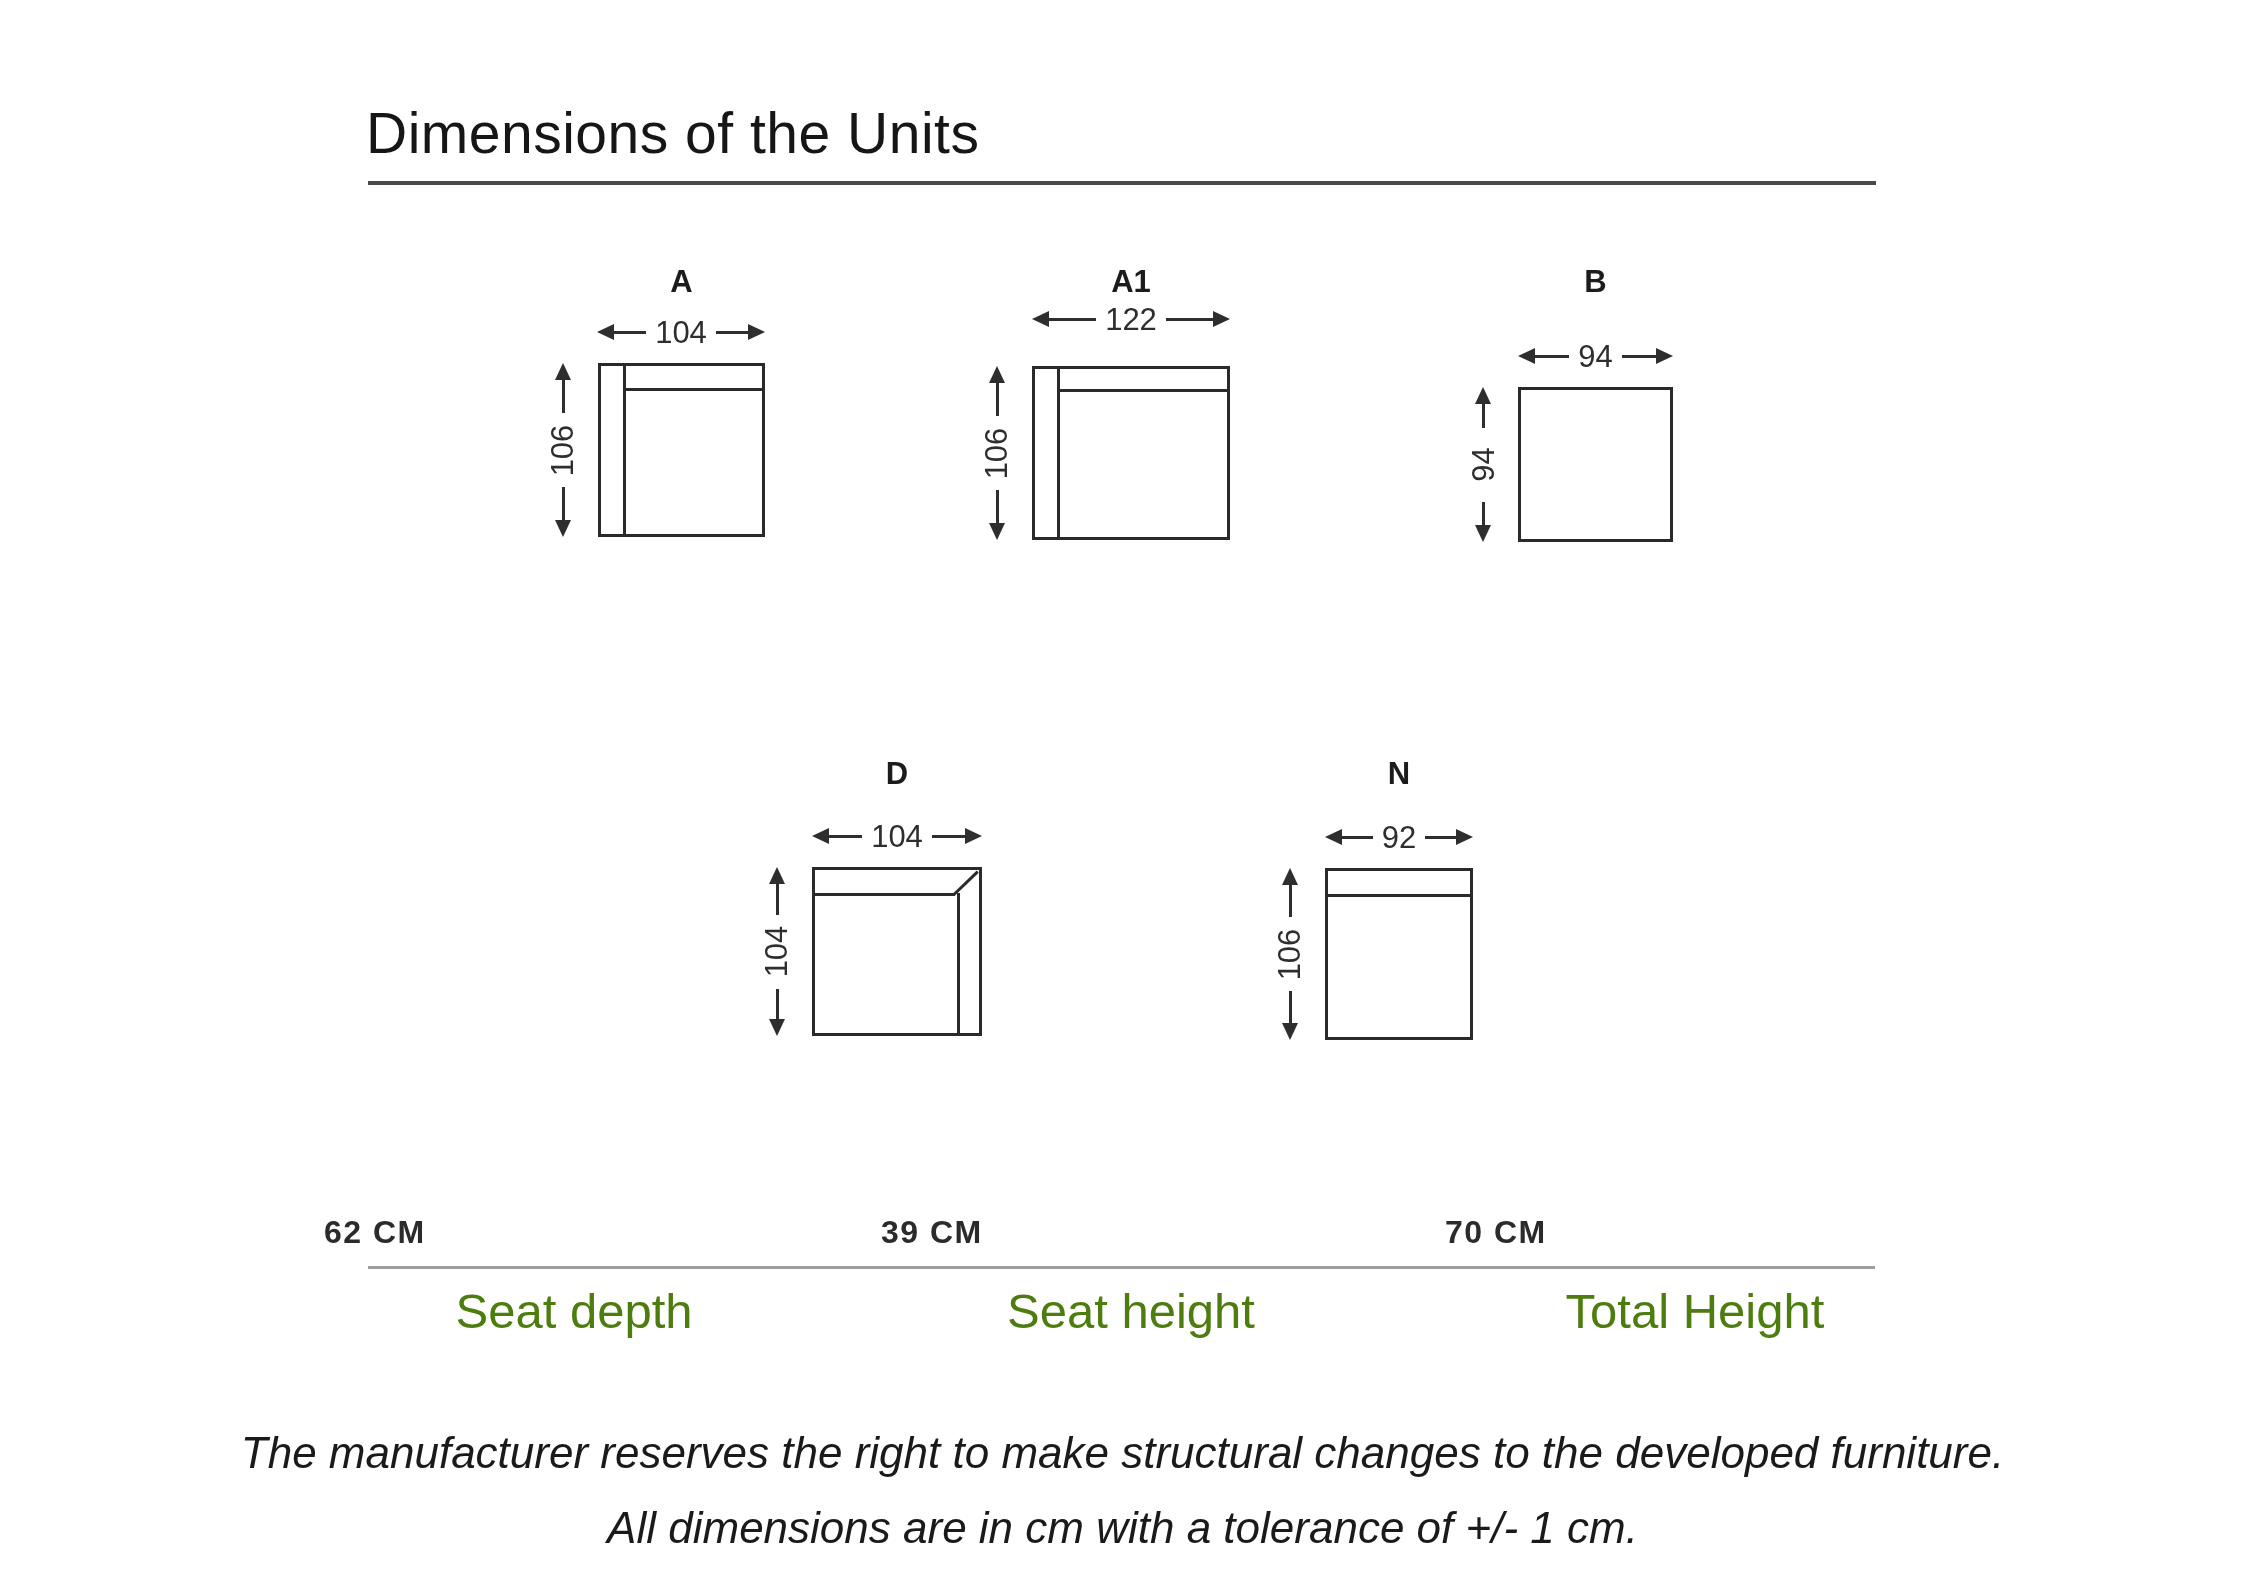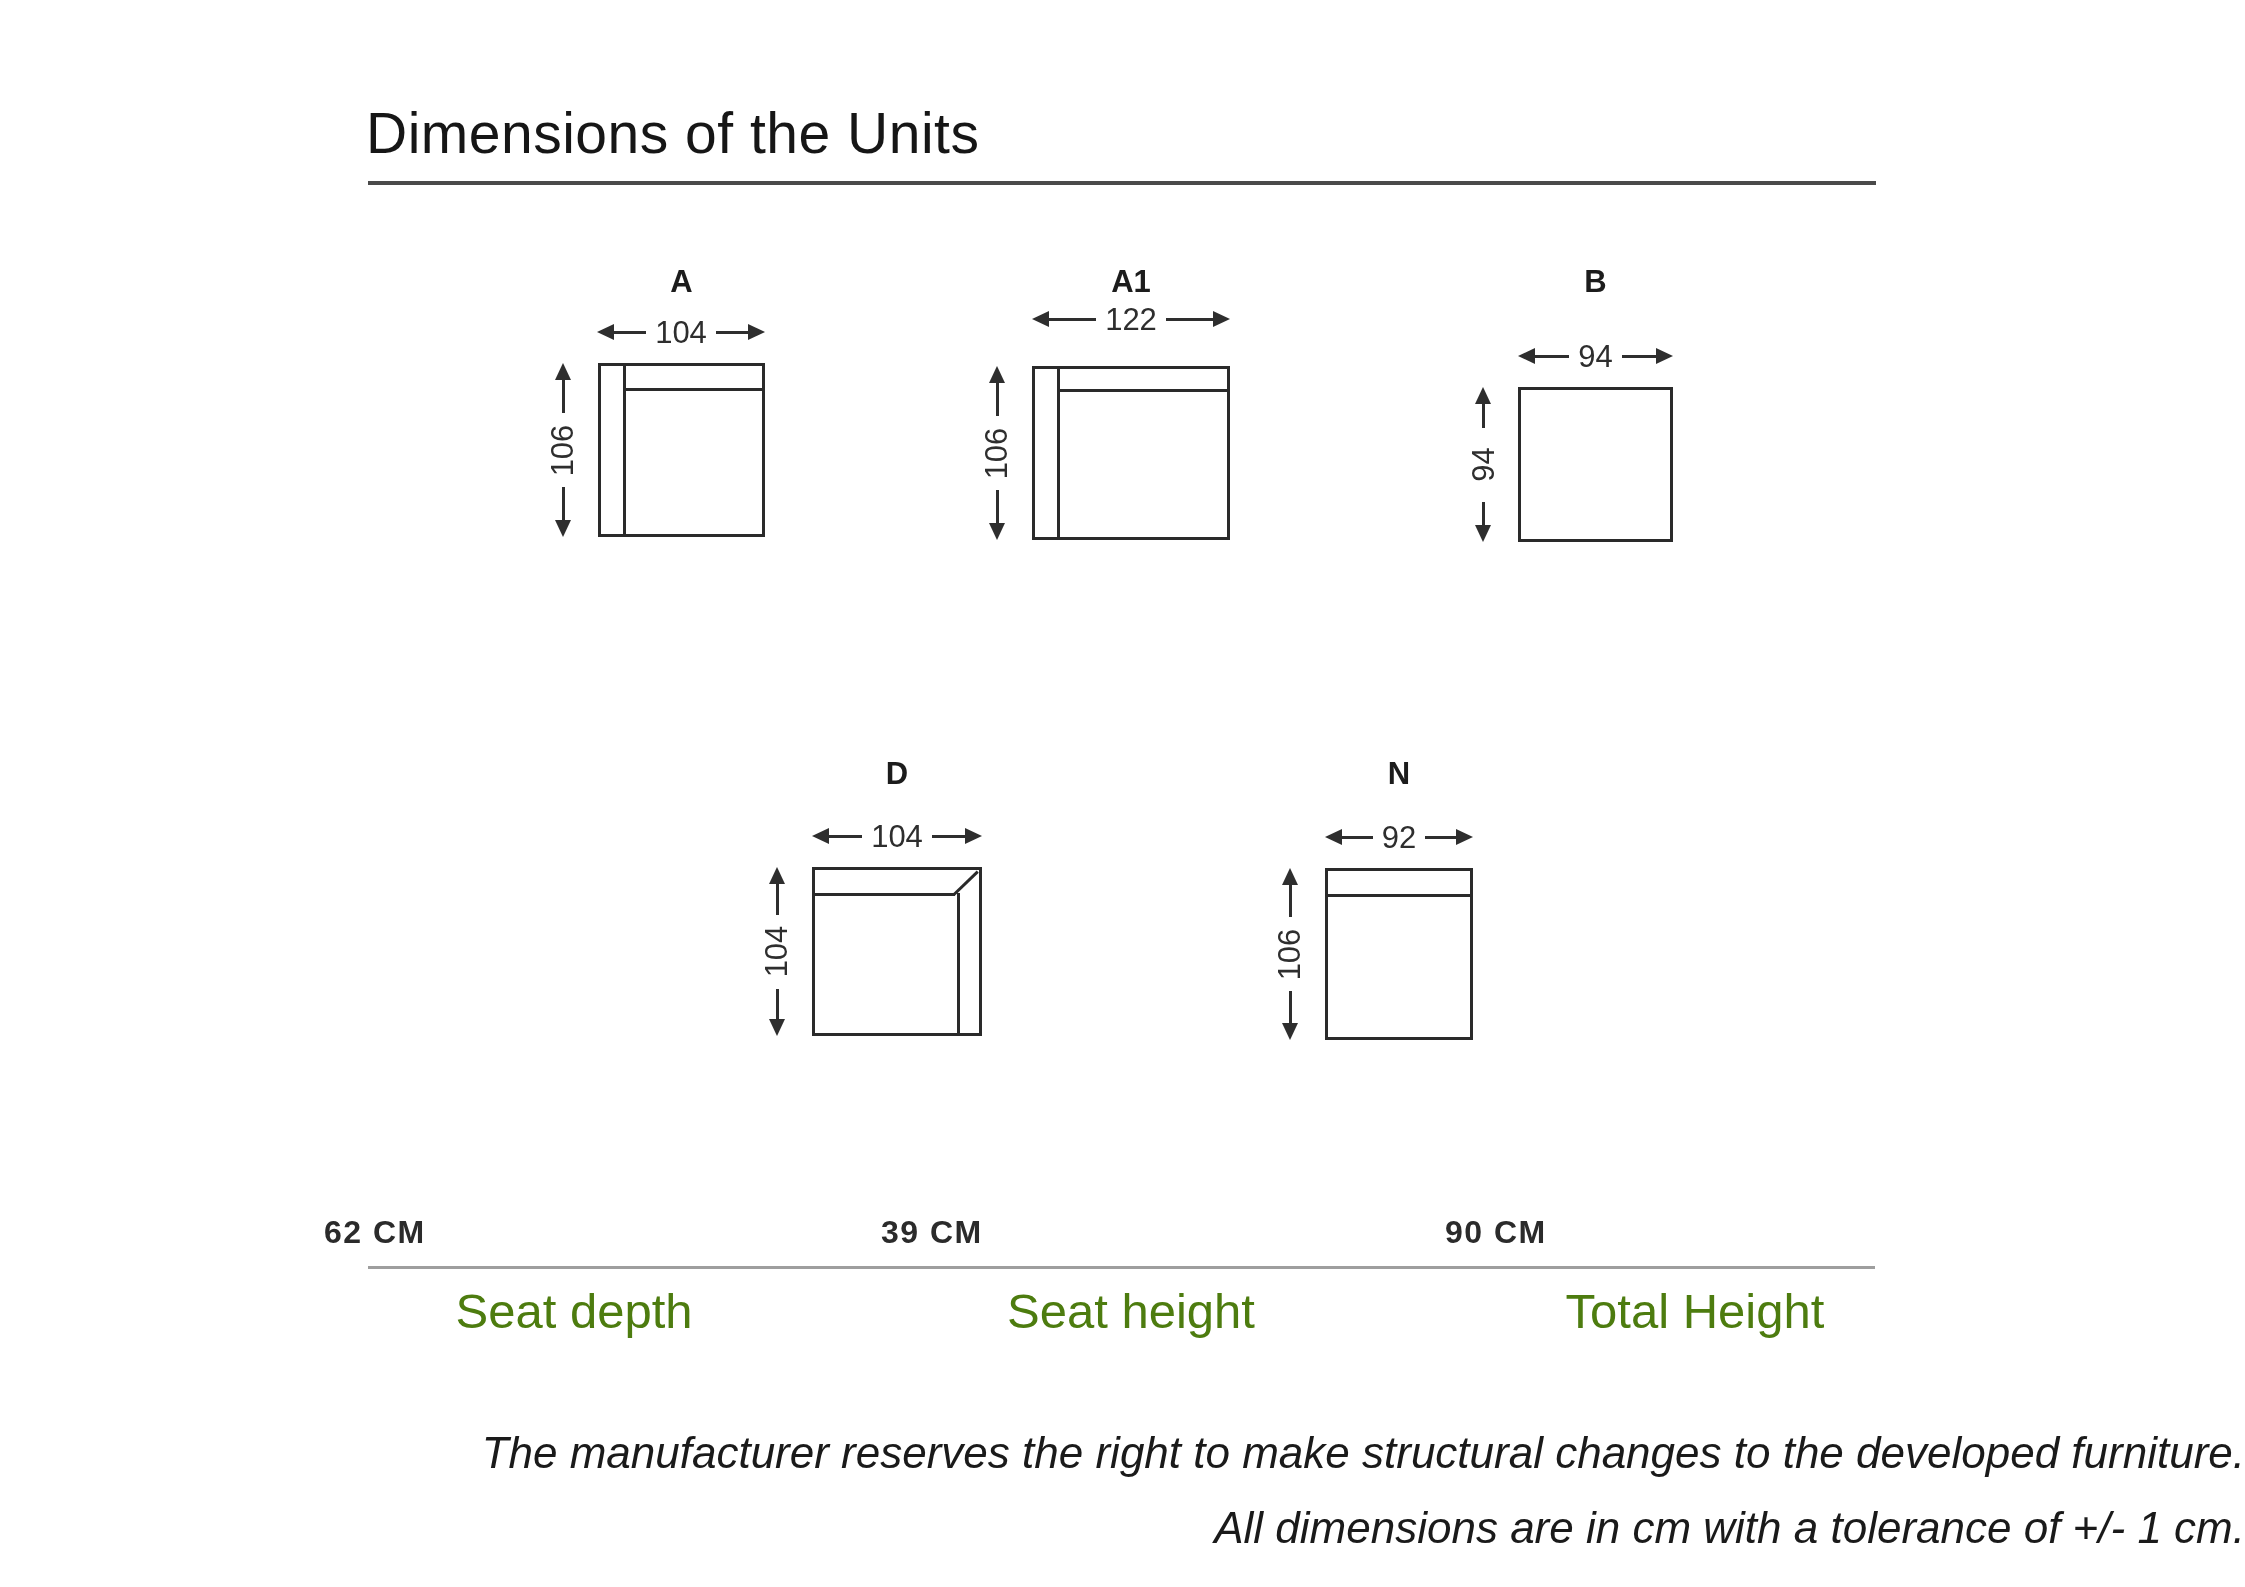--- a/index.html
+++ b/index.html
@@ -39,21 +39,21 @@
   .varr-down::before{bottom:0;border-top:17px solid #2e2e2e}
   .vnum-wrap{height:74px;width:36px;display:flex;align-items:center;justify-content:center}
   .vnum{transform:rotate(-90deg)}
 
   
   .spec-value{font-size:32px;font-weight:bold;letter-spacing:1.5px;color:#2b2b2b;text-align:left}
   .spec-rule{left:368px;top:1266px;width:1507px;height:3px;background:#9e9e9e}
   .spec-label{font-size:49px;color:#4d7c0f;text-align:center}
 
   
-  .disclaimer-line{left:0;width:2245px;text-align:right;font-style:italic;font-size:44px;color:#1a1a1a}
+  .disclaimer-line{left:0;width:2245px;text-align:center;font-style:italic;font-size:44px;color:#1a1a1a}
 </style>
 </head>
 <body>
 
 <div class="abs page-title">Dimensions of the Units</div>
 <div class="abs title-rule"></div>
 
 <div>
   <div class="abs unit-label" style="left:598px;top:264px;width:167px">A</div>
   <div class="abs hdim" style="left:597px;top:317px;width:168px">
@@ -147,21 +147,21 @@
     <span class="varr varr-down"></span>
   </div>
   <div class="abs box" style="left:1325px;top:868px;width:148px;height:172px">
     <div class="inner-h" style="left:0;right:0;top:23px"></div>
   </div>
 </div>
 
 <div>
   <div class="abs spec-value" style="left:324px;top:1214px;width:500px">62 CM</div>
   <div class="abs spec-value" style="left:881px;top:1214px;width:500px">39 CM</div>
-  <div class="abs spec-value" style="left:1445px;top:1214px;width:500px">90 CM</div>
+  <div class="abs spec-value" style="left:1445px;top:1214px;width:500px">70 CM</div>
 
   <div class="abs spec-rule"></div>
 
   <div class="abs spec-label" style="left:324px;top:1283px;width:500px">Seat depth</div>
   <div class="abs spec-label" style="left:881px;top:1283px;width:500px">Seat height</div>
   <div class="abs spec-label" style="left:1445px;top:1283px;width:500px">Total Height</div>
 </div>
 
 <div class="abs disclaimer-line" style="top:1428px">The manufacturer reserves the right to make structural changes to the developed furniture.</div>
 <div class="abs disclaimer-line" style="top:1503px">All dimensions are in cm with a tolerance of +/- 1 cm.</div>

